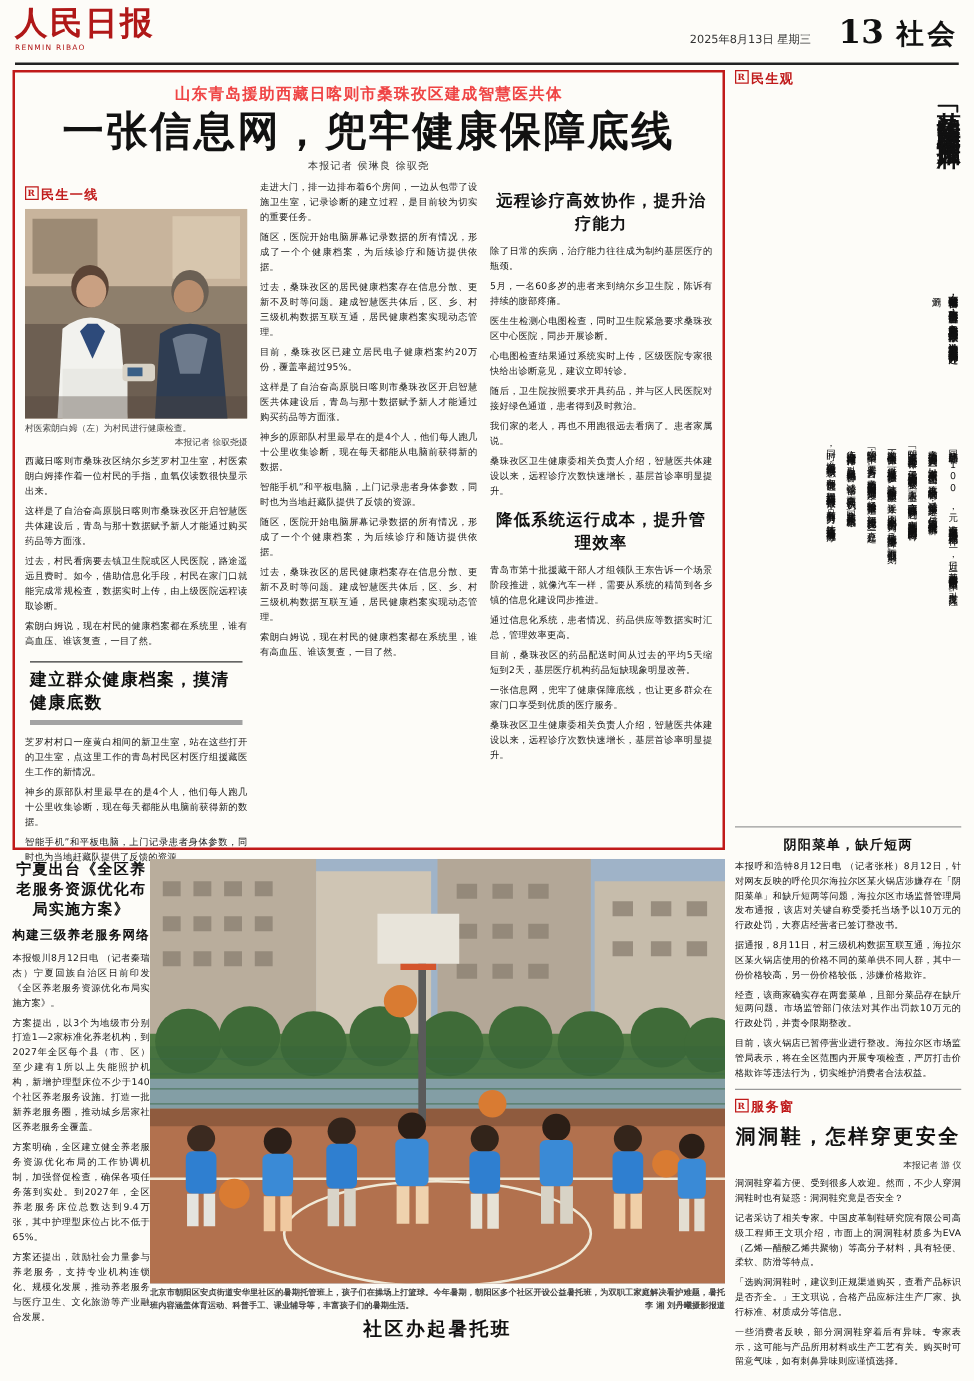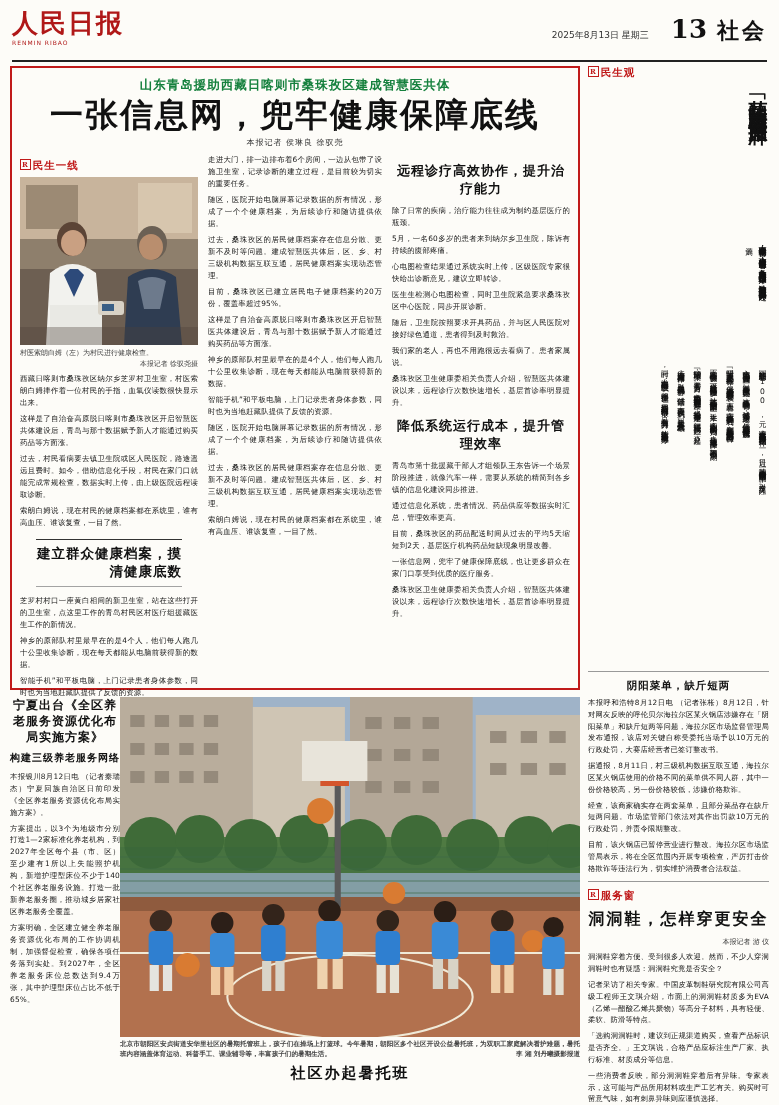--- a/index.html
+++ b/index.html
@@ -6,54 +6,54 @@
   body{
     width:779px;height:1105px;
     background:#fdfcf8;
     font-family:"DejaVu Sans","Liberation Sans",sans-serif;
     color:#111;
     overflow:hidden;
   }
   .page{position:relative;width:779px;height:1105px;box-sizing:border-box;padding:0 10px;}
 
   
-  .masthead{display:flex;align-items:center;justify-content:space-between;padding:6px 2px 10px 2px;height:44px;}
+  .masthead{display:flex;align-items:flex-start;justify-content:space-between;padding:6px 2px 0 2px;height:44px;}
   .logo{font-family:"DejaVu Serif","Liberation Serif",serif;font-weight:bold;font-size:26px;color:#b01818;letter-spacing:2px;line-height:1;}
   .logo-sub{font-size:6px;color:#b01818;letter-spacing:1px;margin-top:3px;}
   .mast-right{display:flex;align-items:baseline;gap:10px;padding-top:6px;}
   .mast-date{font-size:9px;color:#333;}
   .mast-pageno{font-family:"DejaVu Serif","Liberation Serif",serif;font-size:26px;font-weight:bold;line-height:1;margin-left:12px;}
   .mast-section{font-family:"DejaVu Serif","Liberation Serif",serif;font-size:22px;font-weight:bold;letter-spacing:3px;}
   .mast-rule{border-top:2px solid #222;margin:0 2px 4px 2px;}
 
   
   .cols{display:flex;gap:8px;height:1040px;}
   .left{width:570px;position:relative;}
   .right{width:181px;position:relative;}
 
   
   .topstory{border:2px solid #c01a1a;padding:7px 8px 6px 8px;height:624px;box-sizing:border-box;position:relative;}
-  .kicker{text-align:center;font-family:"DejaVu Serif","Liberation Serif",serif;font-size:12.5px;font-weight:bold;color:#15803d;letter-spacing:1px;margin:2px 0 3px;}
+  .kicker{text-align:center;font-family:"DejaVu Serif","Liberation Serif",serif;font-size:12.5px;font-weight:bold;color:#ef4444;letter-spacing:1px;margin:2px 0 3px;}
   .headline{text-align:center;font-family:"DejaVu Serif","Liberation Serif",serif;font-size:33px;font-weight:bold;letter-spacing:2px;margin:2px 0 4px;line-height:1.1;}
   .byline{text-align:center;font-size:8px;color:#333;letter-spacing:1px;margin-bottom:6px;}
 
   .story-cols{display:flex;gap:10px;}
   .sc{width:178px;}
   .sc.wide{width:182px;}
 
   .sectlabel{display:inline-block;font-size:10.5px;font-weight:bold;color:#c01a1a;font-family:"DejaVu Serif","Liberation Serif",serif;letter-spacing:1px;margin-bottom:4px;}
   .sectlabel .mk{display:inline-block;border:1px solid #c01a1a;font-size:7px;padding:0 1px;margin-right:2px;vertical-align:2px;}
 
   .photo{width:100%;height:168px;position:relative;overflow:hidden;border:0;}
   .cap{font-size:7px;color:#444;line-height:1.5;margin-top:3px;}
   .cap .credit{float:right;}
 
   p.body{font-size:7.4px;line-height:1.62;text-align:justify;margin:0 0 4px 0;color:#161616;letter-spacing:.2px;}
   h3.sub{font-family:"DejaVu Serif","Liberation Serif",serif;font-size:13px;font-weight:bold;text-align:center;margin:8px 0 7px;letter-spacing:1px;}
-  h3.subbox{font-family:"DejaVu Serif","Liberation Serif",serif;font-size:13.5px;font-weight:bold;text-align:right;margin:10px 16px 8px;letter-spacing:1px;border-top:1px solid #333;border-bottom:1px solid #a3a3a3;padding:5px 0;}
+  h3.subbox{font-family:"DejaVu Serif","Liberation Serif",serif;font-size:13.5px;font-weight:bold;text-align:left;margin:10px 4px 8px;letter-spacing:1px;border-top:1px solid #333;border-bottom:4px solid #a3a3a3;padding:5px 0;}
 
   
   .bottomleft{display:flex;gap:0;margin-top:7px;height:400px;}
   .bl-col{width:110px;}
   .bl-title{font-family:"DejaVu Serif","Liberation Serif",serif;font-size:12px;font-weight:bold;text-align:center;line-height:1.35;letter-spacing:1px;}
   .bl-sub{font-family:"DejaVu Serif","Liberation Serif",serif;font-size:10px;font-weight:bold;text-align:left;margin:5px 0 6px;letter-spacing:1px;}
   .bl-photo-wrap{flex:1;}
   .bigphoto{width:100%;height:340px;position:relative;overflow:hidden;}
   .bigcap{font-size:6.6px;color:#444;line-height:1.5;margin-top:3px;text-align:justify;font-weight:bold;}
   .bigtitle{font-family:"DejaVu Serif","Liberation Serif",serif;font-size:15px;font-weight:bold;text-align:center;letter-spacing:2px;margin-top:4px;}
@@ -164,22 +164,22 @@
             <p class="body">智能手机”和平板电脑，上门记录患者身体参数，同时也为当地赶藏队提供了反馈的资源。</p>
             <p class="body">随区，医院开始电脑屏幕记录数据的所有情况，形成了一个个健康档案，为后续诊疗和随访提供依据。</p>
             <p class="body">过去，桑珠孜区的居民健康档案存在信息分散、更新不及时等问题。建成智慧医共体后，区、乡、村三级机构数据互联互通，居民健康档案实现动态管理。</p>
             <p class="body">索朗白姆说，现在村民的健康档案都在系统里，谁有高血压、谁该复查，一目了然。</p>
           </div>
 
           <div class="sc wide">
             <h3 class="sub">远程诊疗高效协作，提升治疗能力</h3>
             <p class="body">除了日常的疾病，治疗能力往往成为制约基层医疗的瓶颈。</p>
             <p class="body">5月，一名60多岁的患者来到纳尔乡卫生院，陈诉有持续的腹部疼痛。</p>
+            <p class="body">医生生检测心电图检查，同时卫生院紧急要求桑珠孜区中心医院，同步开展诊断。</p>
             <p class="body">心电图检查结果通过系统实时上传，区级医院专家很快给出诊断意见，建议立即转诊。</p>
-            <p class="body">医生生检测心电图检查，同时卫生院紧急要求桑珠孜区中心医院，同步开展诊断。</p>
             <p class="body">随后，卫生院按照要求开具药品，并与区人民医院对接好绿色通道，患者得到及时救治。</p>
             <p class="body">我们家的老人，再也不用跑很远去看病了。患者家属说。</p>
             <p class="body">桑珠孜区卫生健康委相关负责人介绍，智慧医共体建设以来，远程诊疗次数快速增长，基层首诊率明显提升。</p>
 
             <h3 class="sub">降低系统运行成本，提升管理效率</h3>
             <p class="body">青岛市第十批援藏干部人才组领队王东告诉一个场景阶段推进，就像汽车一样，需要从系统的精简到各乡镇的信息化建设同步推进。</p>
             <p class="body">通过信息化系统，患者情况、药品供应等数据实时汇总，管理效率更高。</p>
             <p class="body">目前，桑珠孜区的药品配送时间从过去的平均5天缩短到2天，基层医疗机构药品短缺现象明显改善。</p>
             <p class="body">一张信息网，兜牢了健康保障底线，也让更多群众在家门口享受到优质的医疗服务。</p>
             <p class="body">桑珠孜区卫生健康委相关负责人介绍，智慧医共体建设以来，远程诊疗次数快速增长，基层首诊率明显提升。</p>
@@ -188,20 +188,21 @@
         </div>
       </div>
 
       <div class="bottomleft">
         <div class="bl-col">
           <div class="bl-title">宁夏出台《全区养老服务资源优化布局实施方案》</div>
           <div class="bl-sub">构建三级养老服务网络</div>
           <p class="body">本报银川8月12日电 （记者秦瑞杰）宁夏回族自治区日前印发《全区养老服务资源优化布局实施方案》。</p>
           <p class="body">方案提出，以3个为地级市分别打造1—2家标准化养老机构，到2027年全区每个县（市、区）至少建有1所以上失能照护机构，新增护理型床位不少于140个社区养老服务设施。打造一批新养老服务圈，推动城乡居家社区养老服务全覆盖。</p>
           <p class="body">方案明确，全区建立健全养老服务资源优化布局的工作协调机制，加强督促检查，确保各项任务落到实处。到2027年，全区养老服务床位总数达到9.4万张，其中护理型床位占比不低于65%。</p>
+          <p class="body">方案还提出，鼓励社会力量参与养老服务，支持专业机构连锁化、规模化发展，推动养老服务与医疗卫生、文化旅游等产业融合发展。</p>
         </div>
 
         <div class="bl-photo-wrap">
           <div class="bigphoto">
             <svg viewBox="0 0 450 340" width="100%" height="340" preserveAspectRatio="none">
               <rect x="0" y="0" width="450" height="340" fill="#9fb3c8"></rect>
 
               <rect x="0" y="0" width="130" height="150" fill="#b9ad9c"></rect>
               <rect x="130" y="10" width="90" height="140" fill="#cfc5b4"></rect>
               <rect x="225" y="0" width="120" height="150" fill="#b3a797"></rect>

